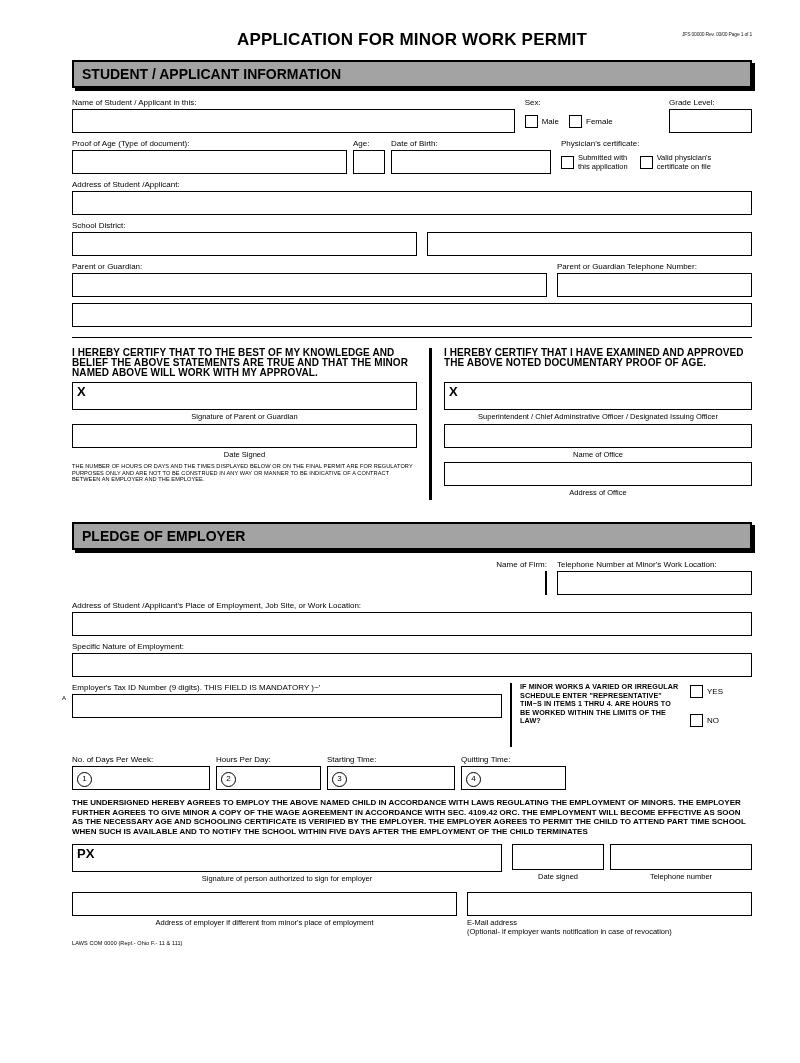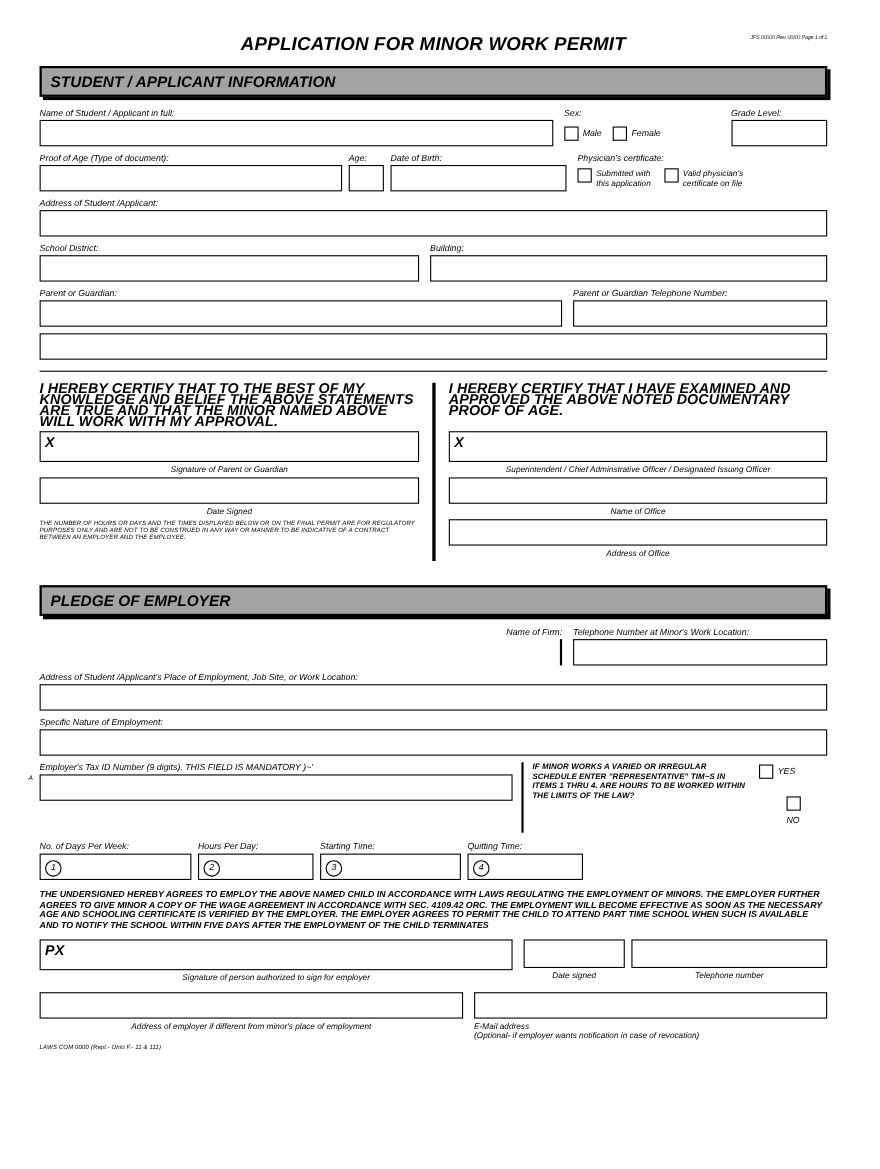--- a/index.html
+++ b/index.html
@@ -13,22 +13,21 @@
     font-family: "Liberation Sans", sans-serif;
     color: #000;
     -webkit-font-smoothing: antialiased;
   }
   .page {
     position: relative;
     width: 800px;
     height: 1063px;
     background: #fff;
     box-sizing: border-box;
-    padding: 28px 48px 10px 36px;
-    font-style: italic;
+    padding: 28px 48px 10px 72px;
   }
   .title-row {
     position: relative;
     text-align: center;
     height: 26px;
   }
   .doc-title {
     font-size: 17px;
     font-weight: bold;
     letter-spacing: 0.2px;
@@ -93,20 +92,21 @@
     background: #fff;
   }
   .cb-wrap {
     display: flex;
     align-items: center;
     font-size: 8px;
     gap: 4px;
   }
   .cb-twoline {
     display: flex;
+    align-items: center;
     font-size: 7.5px;
     line-height: 9px;
     gap: 4px;
   }
 
   .sep {
     border-top: 1px solid #000;
     margin: 10px 0 0 0;
   }
 
@@ -116,21 +116,21 @@
     margin-top: 10px;
   }
   .cert-left { width: 345px; }
   .cert-divider {
     width: 0;
     border-left: 3px solid #000;
     margin: 0 12px;
   }
   .cert-right { flex: 1; }
   .cert-text {
-    font-size: 13px;
+    font-size: 10px;
     line-height: 10px;
     font-weight: bold;
     letter-spacing: 0.1px;
   }
   .sigbox {
     border: 1px solid #000;
     height: 26px;
     position: relative;
     background: #fff;
   }
@@ -214,21 +214,21 @@
 Rev. 00/00
 Page 1 of 1</span>
   </div>
 
   <div class="banner">
     <span>STUDENT / APPLICANT INFORMATION</span>
   </div>
 
   <div class="row">
     <div class="fld" style="width:480px;">
-      <span class="lbl">Name of Student / Applicant in full:</span>
+      <span class="lbl">Name of Student / Applicant in this:</span>
       <div class="box"></div>
     </div>
     <div class="gap10"></div>
     <div class="fld" style="width:150px;">
       <span class="lbl">Sex:</span>
       <div style="display:flex; align-items:center; height:24px; gap:10px;">
         <span class="cb-wrap">
           <span class="cbx"></span>
           <span>Male</span>
         </span>
@@ -287,21 +287,20 @@
     <div class="box"></div>
   </div>
 
   <div class="row mt6">
     <div class="fld" style="width:345px;">
       <span class="lbl">School District:</span>
       <div class="box"></div>
     </div>
     <div class="gap10"></div>
     <div class="fld" style="flex:1;">
-      <span class="lbl">Building:</span>
       <div class="box"></div>
     </div>
   </div>
 
   <div class="row mt6">
     <div class="fld" style="width:475px;">
       <span class="lbl">Parent or Guardian:</span>
       <div class="box"></div>
     </div>
     <div class="gap10"></div>
@@ -377,21 +376,21 @@
       <div class="box"></div>
     </div>
     <div class="vrule" style="height:64px;"></div>
     <div style="flex:1; display:flex; align-items:flex-start;">
       <div class="varied-text" style="flex:1;">IF MINOR WORKS A VARIED OR IRREGULAR SCHEDULE ENTER "REPRESENTATIVE" TIM~S IN ITEMS 1 THRU 4. ARE HOURS TO BE WORKED WITHIN THE LIMITS OF THE LAW?</div>
       <div style="width:62px; margin-left:8px;">
         <div class="cb-wrap" style="margin-top:2px;">
           <span class="cbx"></span>
           <span>YES</span>
         </div>
-        <div class="cb-wrap" style="margin-top:16px;flex-direction:column;">
+        <div class="cb-wrap" style="margin-top:16px;">
           <span class="cbx"></span>
           <span>NO</span>
         </div>
       </div>
     </div>
   </div>
 
   <div class="row mt8">
     <div class="fld" style="width:138px;">
       <span class="lbl">No. of Days Per Week:</span>

